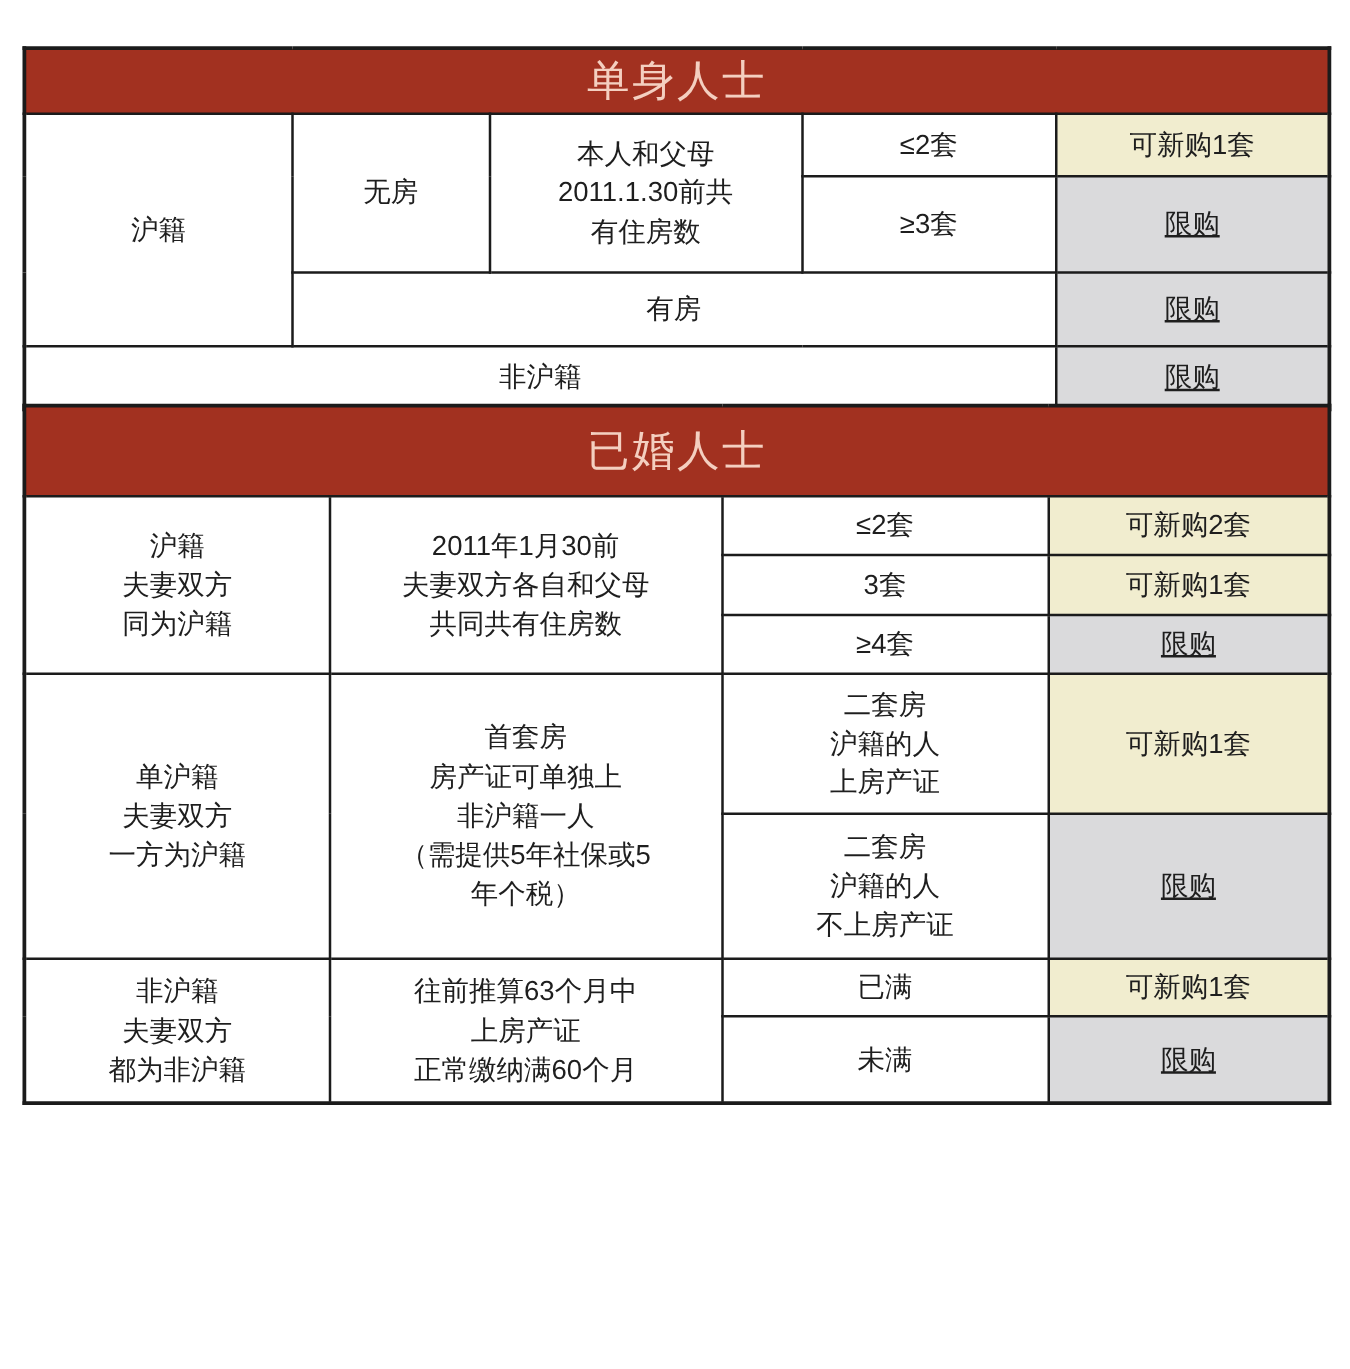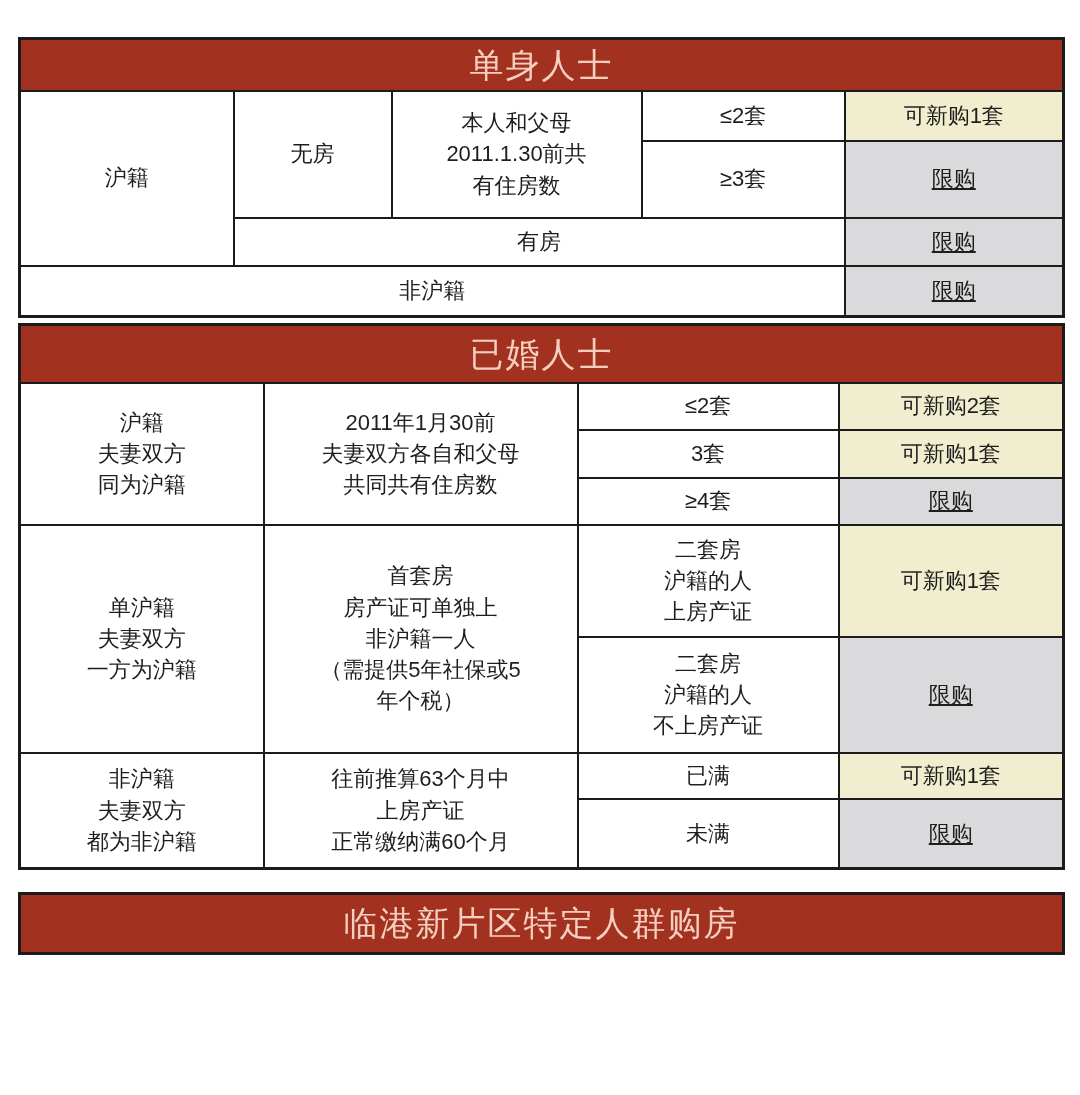--- a/index.html
+++ b/index.html
@@ -68,40 +68,40 @@
     <td rowspan="2">本人和父母
 2011.1.30前共
 有住房数</td>
     <td>≤2套</td>
     <td class="allow">可新购1套</td>
   </tr>
   <tr style="height:77px">
     <td>≥3套</td>
     <td class="deny">限购</td>
   </tr>
-  <tr style="height:48px">
+  <tr style="height:59px">
     <td colspan="3">有房</td>
     <td class="deny">限购</td>
   </tr>
   <tr style="height:51px">
     <td colspan="4">非沪籍</td>
     <td class="deny">限购</td>
   </tr>
 </tbody>
   </table>
 
 <table class="tbl" id="t2">
   <colgroup>
     <col style="width:244px">
       <col style="width:314px">
       <col style="width:261px">
       <col style="width:225px">
   </colgroup>
   <tbody>
-      <tr style="height:58px">
+      <tr style="height:72px">
     <th colspan="4" class="thead">已婚人士</th>
   </tr>
   <tr style="height:47px">
     <td rowspan="3">沪籍
 夫妻双方
 同为沪籍</td>
     <td rowspan="3">2011年1月30前
 夫妻双方各自和父母
 共同共有住房数</td>
     <td>≤2套</td>
@@ -151,17 +151,14 @@
   </tr>
 </tbody>
   </table>
 
 <table class="tbl" id="t3">
   <colgroup>
     <col style="width:134px">
       <col style="width:910px">
   </colgroup>
   <tbody>
-      <tr style="height:60px">
-    <th colspan="2" class="thead">临港新片区特定人群购房</th>
-  </tr>
 </tbody>
   </table>
 
 </body></html>

